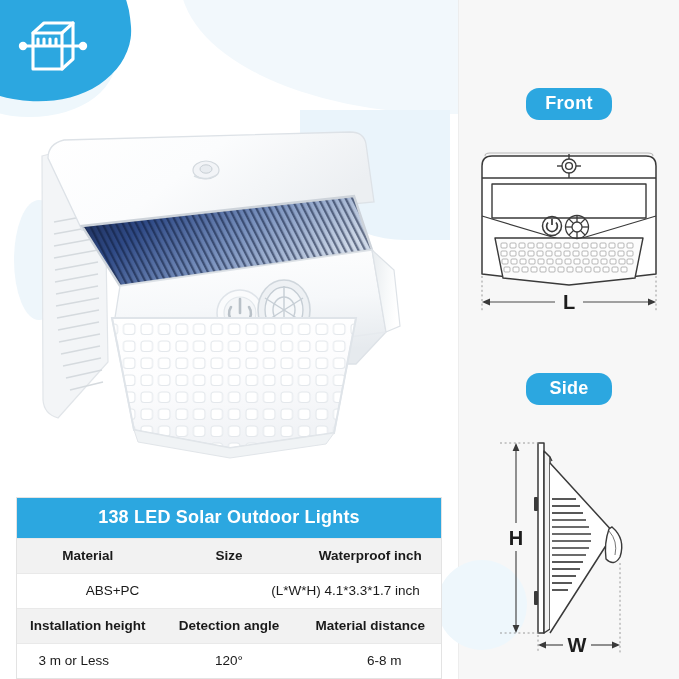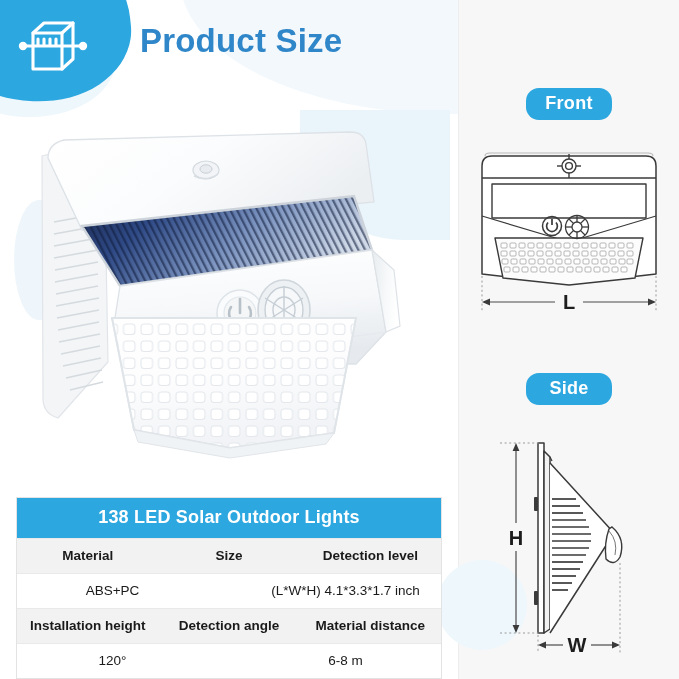--- a/index.html
+++ b/index.html
@@ -114,21 +114,20 @@
           <path d="M46 24 L57 14"></path>
           <path d="M22 30 L22 36 M28 30 L28 36 M34 30 L34 36 M40 30 L40 36"></path>
         </g>
         <g stroke="#ffffff" stroke-width="3.1" stroke-linecap="round">
           <line x1="7" y1="37" x2="67" y2="37"></line>
         </g>
         <circle cx="7" cy="37" r="4.2" fill="#ffffff"></circle>
         <circle cx="67" cy="37" r="4.2" fill="#ffffff"></circle>
       </svg>
 
-      <div class="hdr-title">Product Size</div>
     </div>
 
     <div class="photo-glow"></div>
     <div class="photo-glow2"></div>
 
     <svg class="product" viewBox="0 0 400 348">
       <defs>
         <linearGradient id="bodyTop" x1="0" y1="0" x2="1" y2="0.4">
           <stop offset="0" stop-color="#ffffff"></stop>
           <stop offset="0.5" stop-color="#fbfcfd"></stop>
@@ -242,35 +241,36 @@
 
       <path d="M100 312 L196 330 L300 315 L292 326 L196 340 L104 324 Z" fill="#f0f3f5" stroke="#e1e5e9" stroke-width="1"></path>
     </svg>
 
     <div class="spec-table">
       <div class="spec-title">138 LED Solar Outdoor Lights</div>
 
       <div class="spec-row head">
         <div class="spec-cell">Material</div>
         <div class="spec-cell">Size</div>
-        <div class="spec-cell">Detection level</div>
+        <div class="spec-cell">Waterproof inch</div>
       </div>
 
       <div class="spec-row data">
         <div class="spec-cell">ABS+PC</div>
         <div class="spec-cell">(L*W*H) 4.1*3.3*1.7 inch</div>
       </div>
 
       <div class="spec-row head">
         <div class="spec-cell">Installation height</div>
         <div class="spec-cell">Detection angle</div>
         <div class="spec-cell">Material distance</div>
       </div>
 
       <div class="spec-row data">
+        <div class="spec-cell">3 m or Less</div>
         <div class="spec-cell">120°</div>
         <div class="spec-cell">6-8 m</div>
       </div>
     </div>
   </div>
 
   <div class="v-divider"></div>
 
   <div class="right-panel">
 

